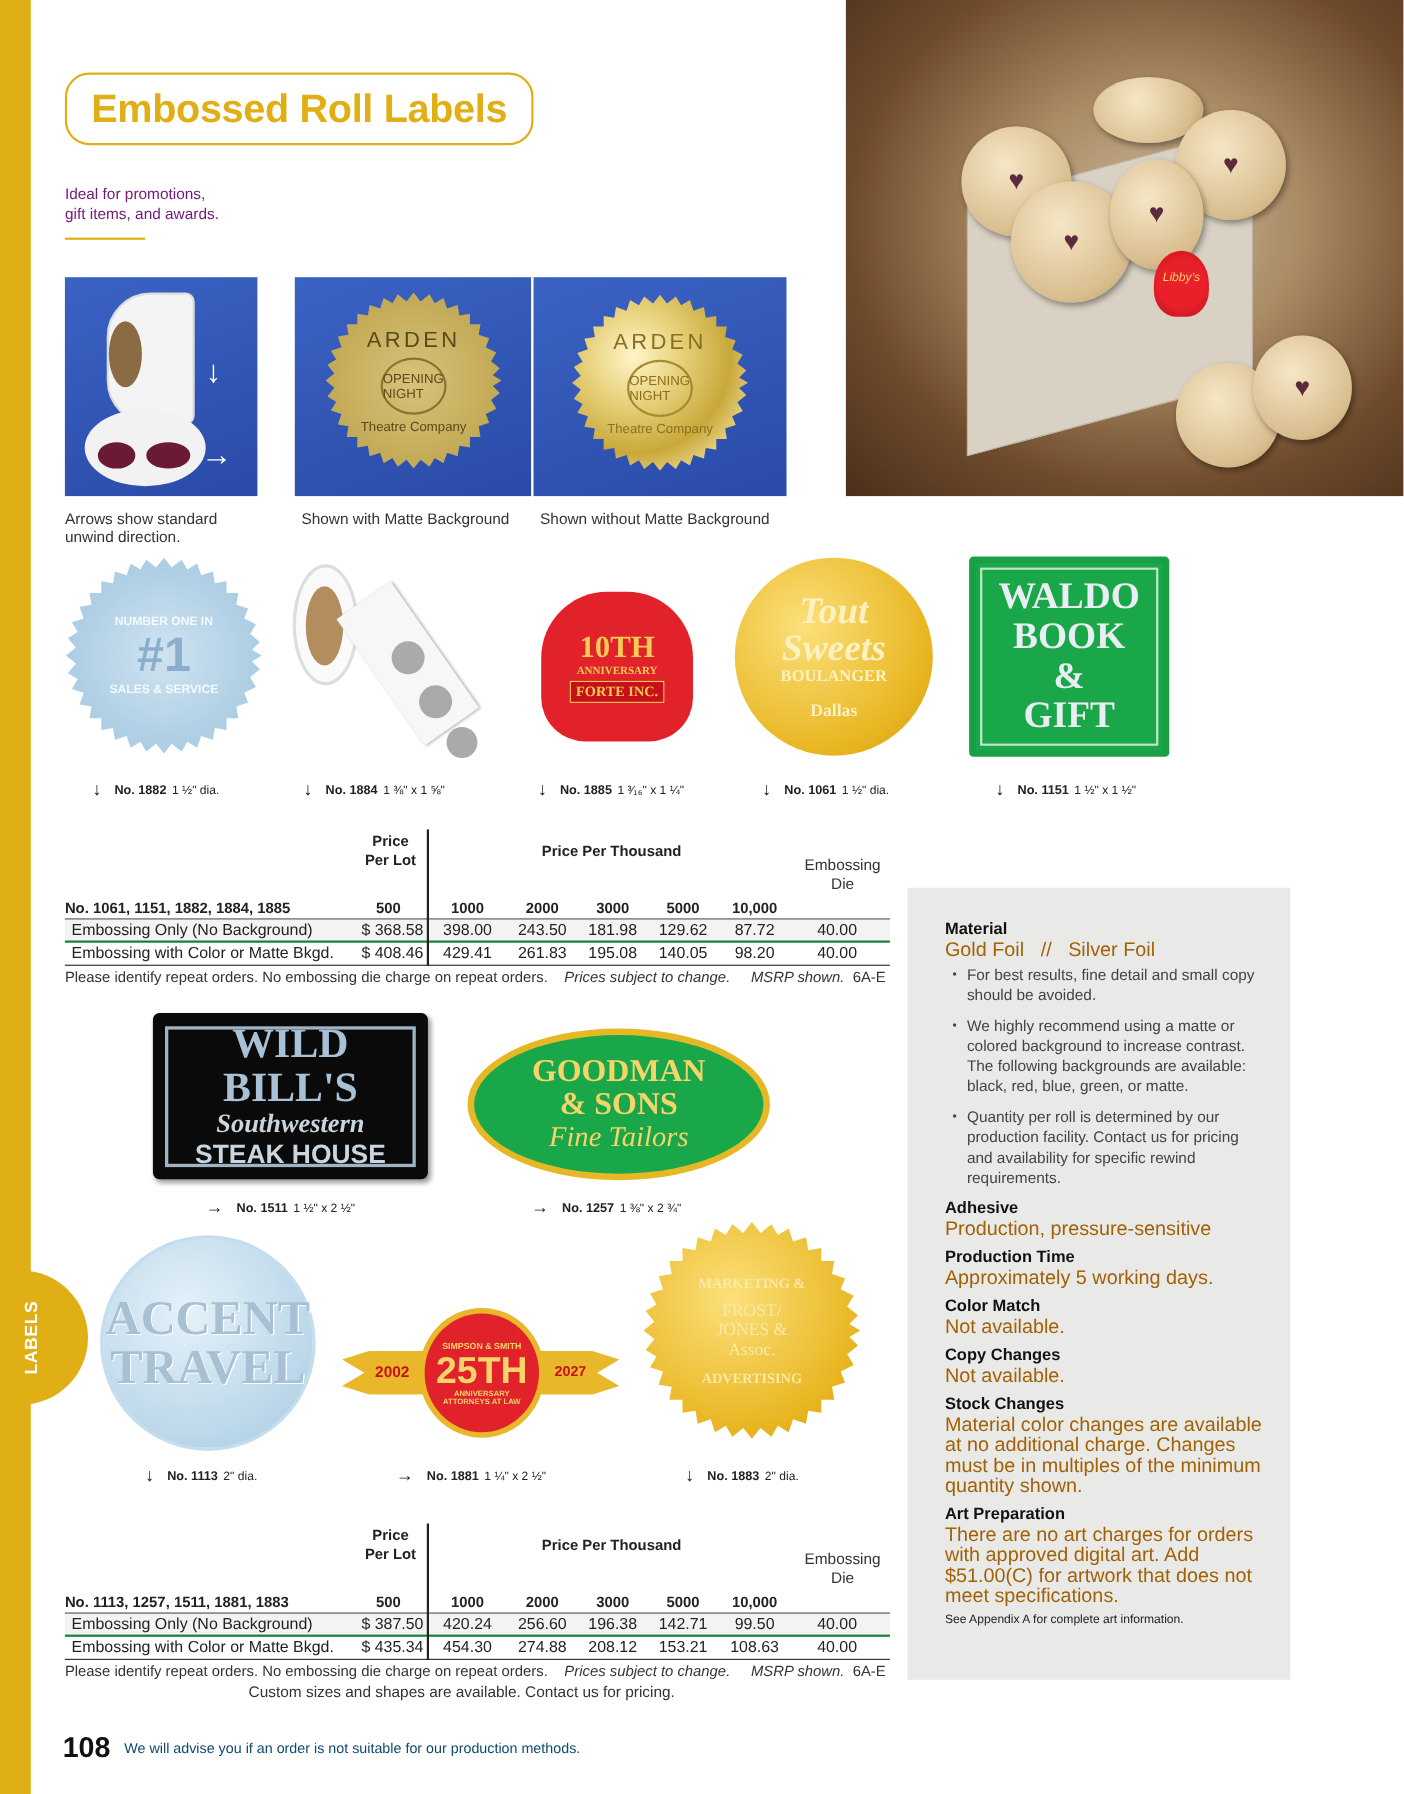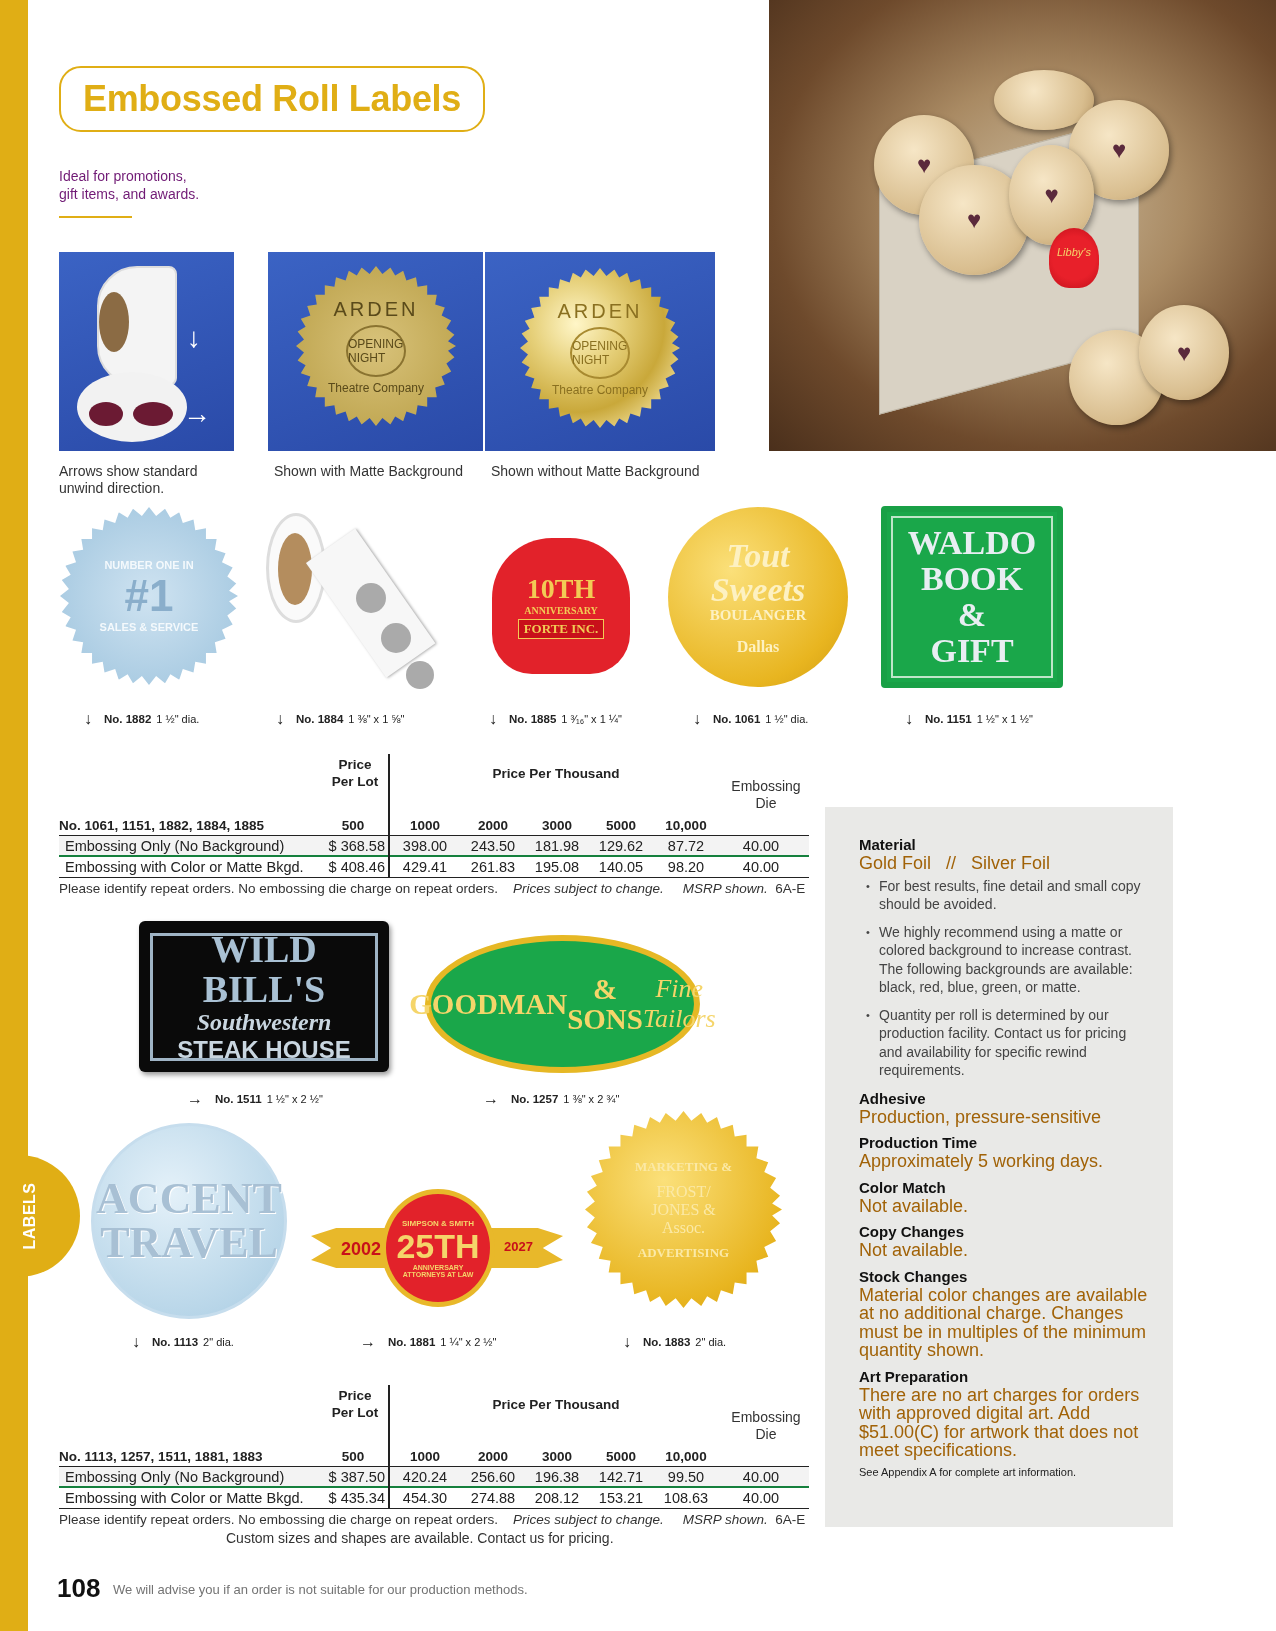--- a/index.html
+++ b/index.html
@@ -46,21 +46,21 @@
   .note i { font-style: italic; }
   .panel { left: 825px; top: 807px; width: 348px; height: 720px; background: #e9e9e7; padding: 28px 0 0 34px; }
   .panel h3 { font-size: 15px; font-weight: bold; color: #111; margin-top: 7px; line-height: 19px; }
   .panel p { font-size: 18px; line-height: 18.5px; color: #a16207; }
   .panel ul { list-style: none; margin-top: 4px; }
   .panel li { font-size: 14px; line-height: 18.5px; color: #444; position: relative; padding-left: 20px; margin-bottom: 9px; width: 285px; }
   .panel li::before { content: "•"; position: absolute; left: 7px; top: 0; font-size: 11px; }
   .panel .small { font-size: 11px; color: #222; margin-top: 3px; }
   .footer-custom { left: 226px; top: 1530px; font-size: 14px; color: #333; }
   .page-num { left: 57px; top: 1573px; font-size: 26px; font-weight: bold; color: #111; }
-  .footer-note { left: 113px; top: 1582px; font-size: 13px; color: #737373; }
+  .footer-note { left: 113px; top: 1582px; font-size: 13px; color: #0c4a6e; }
 </style>
 </head>
 <body>
 
 <div class="abs gold-bar"></div>
 <div class="abs side-tab">
   <span>LABELS</span>
 </div>
 
 <div class="abs title-box">
@@ -236,42 +236,42 @@
   </div>
 </div>
 
 <div class="abs sample" style="left:139px;top:921px;width:250px;height:151px;background:#0a0a0a;border-radius:6px;box-shadow:2px 3px 5px rgba(0,0,0,0.4);">
   <div style="border:3px solid #9fb4c5;width:228px;height:128px;display:flex;flex-direction:column;align-items:center;justify-content:center;">
     <span style="font-family:'Liberation Serif',serif;font-size:38px;color:#a9c1d4;line-height:40px;">WILD BILL'S</span>
     <span style="font-family:'Liberation Serif',serif;font-style:italic;font-size:24px;color:#c9d6e0;">Southwestern</span>
     <span style="font-size:24px;color:#c9d6e0;font-weight:900;">STEAK HOUSE</span>
   </div>
 </div>
-<div class="abs sample" style="left:425px;top:935px;width:275px;height:138px;border-radius:50%;background:#1aa74a;border:6px solid #e6b825;font-family:'Liberation Serif',serif;color:#f5d56a;line-height:30px;">
+<div class="abs sample" style="left:425px;top:935px;width:275px;height:138px;border-radius:50%;background:#1aa74a;border:6px solid #e6b825;flex-direction:column;font-family:'Liberation Serif',serif;color:#f5d56a;line-height:30px;">
   <span style="font-size:29px;">GOODMAN</span>
   <span style="font-size:29px;">&amp; SONS</span>
   <span style="font-size:26px;font-style:italic;font-weight:normal;">Fine Tailors</span>
 </div>
 <div class="abs prodlabel" style="left:187px;top:1090px;">
   <span class="arrow">→</span>
   <b>No. 1511</b>
     <span>1 ½" x 2 ½"</span>
 </div>
 <div class="abs prodlabel" style="left:483px;top:1090px;">
   <span class="arrow">→</span>
   <b>No. 1257</b>
     <span>1 ⅜" x 2 ¾"</span>
 </div>
 
 <div class="abs sample" style="left:91px;top:1123px;width:196px;height:196px;border-radius:50%;background:radial-gradient(circle at 40% 35%,#e4f1f9,#b7d5e8 75%,#9cc2dc);border:3px solid #c6dded;flex-direction:column;font-family:'Liberation Serif',serif;color:#a8c0d4;line-height:44px;">
   <span style="font-size:44px;text-shadow:1px 1px 0 #fff;">ACCENT</span>
   <span style="font-size:44px;text-shadow:1px 1px 0 #fff;">TRAVEL</span>
 </div>
 <div class="abs" style="left:311px;top:1228px;width:252px;height:40px;background:#e8b82a;clip-path:polygon(0 20%,10% 0,90% 0,100% 20%,92% 50%,100% 80%,90% 100%,10% 100%,0 80%,8% 50%);">
-  <span style="position:absolute;left:30px;top:11px;color:#c8101a;font-weight:bold;font-size:18px;">2002</span>
+  <span style="position:absolute;left:30px;top:11px;color:#c8101a;font-weight:bold;font-size:14px;">2002</span>
   <span style="position:absolute;right:30px;top:11px;color:#c8101a;font-weight:bold;font-size:13px;">2027</span>
 </div>
 <div class="abs sample" style="left:381px;top:1189px;width:114px;height:118px;border-radius:50%;background:#e2222a;border:5px solid #e8b82a;flex-direction:column;color:#f5d56a;">
   <span style="font-size:8px;">SIMPSON &amp; SMITH</span>
   <span style="font-size:34px;line-height:36px;">25TH</span>
   <span style="font-size:7px;">ANNIVERSARY</span>
   <span style="font-size:7px;">ATTORNEYS AT LAW</span>
 </div>
 <div class="abs starseal" style="left:585px;top:1111px;width:197px;height:197px;background:radial-gradient(circle at 40% 35%,#fbe07a,#e8b520 70%,#cf9a10);clip-path:polygon(50% 0%,54% 5%,59% 1%,62% 6%,67% 3%,69% 9%,75% 7%,76% 13%,82% 12%,82% 18%,88% 18%,87% 24%,93% 26%,91% 31%,97% 34%,94% 39%,99% 43%,95% 47%,100% 50%,95% 53%,99% 57%,94% 61%,97% 66%,91% 69%,93% 74%,87% 76%,88% 82%,82% 82%,82% 88%,76% 87%,75% 93%,69% 91%,67% 97%,62% 94%,59% 99%,54% 95%,50% 100%,46% 95%,41% 99%,38% 94%,33% 97%,31% 91%,25% 93%,24% 87%,18% 88%,18% 82%,12% 82%,13% 76%,7% 75%,9% 69%,3% 67%,6% 62%,1% 59%,5% 54%,0% 50%,5% 46%,1% 41%,6% 38%,3% 33%,9% 31%,7% 25%,13% 24%,12% 18%,18% 18%,18% 12%,24% 13%,25% 7%,31% 9%,33% 3%,38% 6%,41% 1%,46% 5%);color:#fbe9a6;font-family:'Liberation Serif',serif;">
   <span style="font-size:13px;font-weight:bold;">MARKETING &amp;</span>

